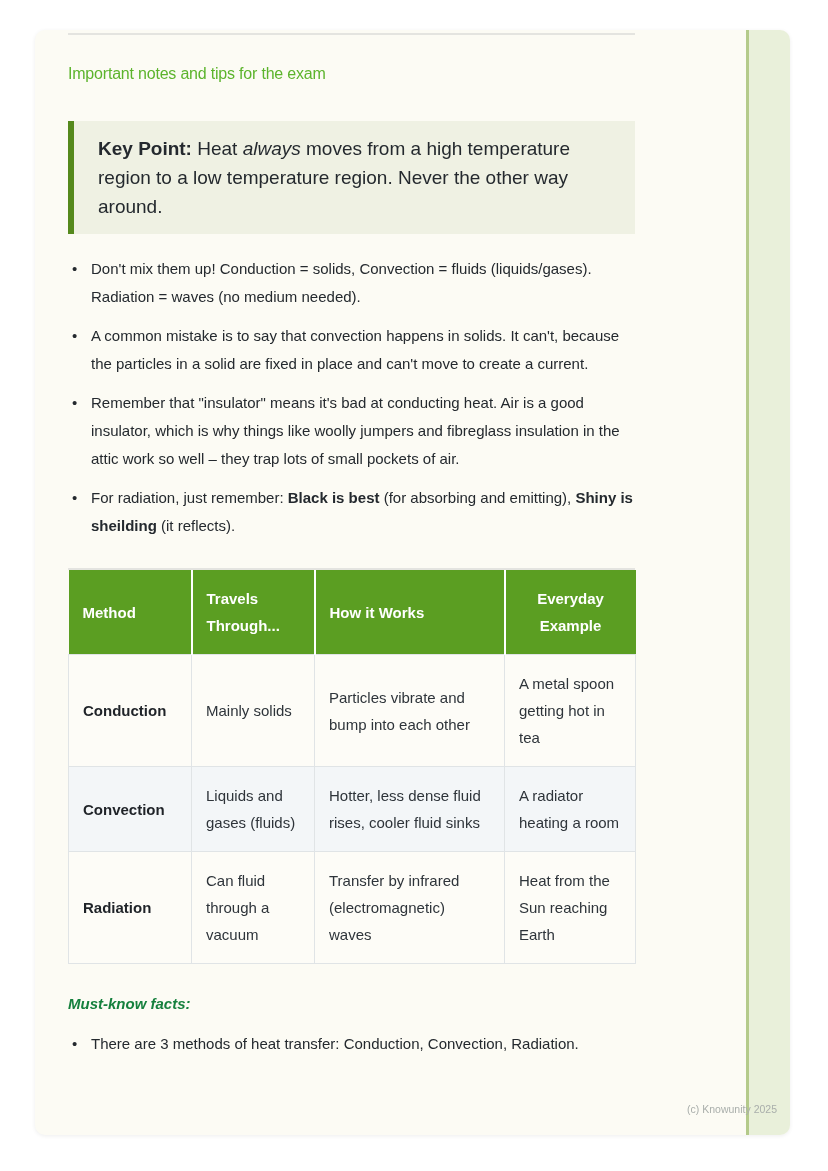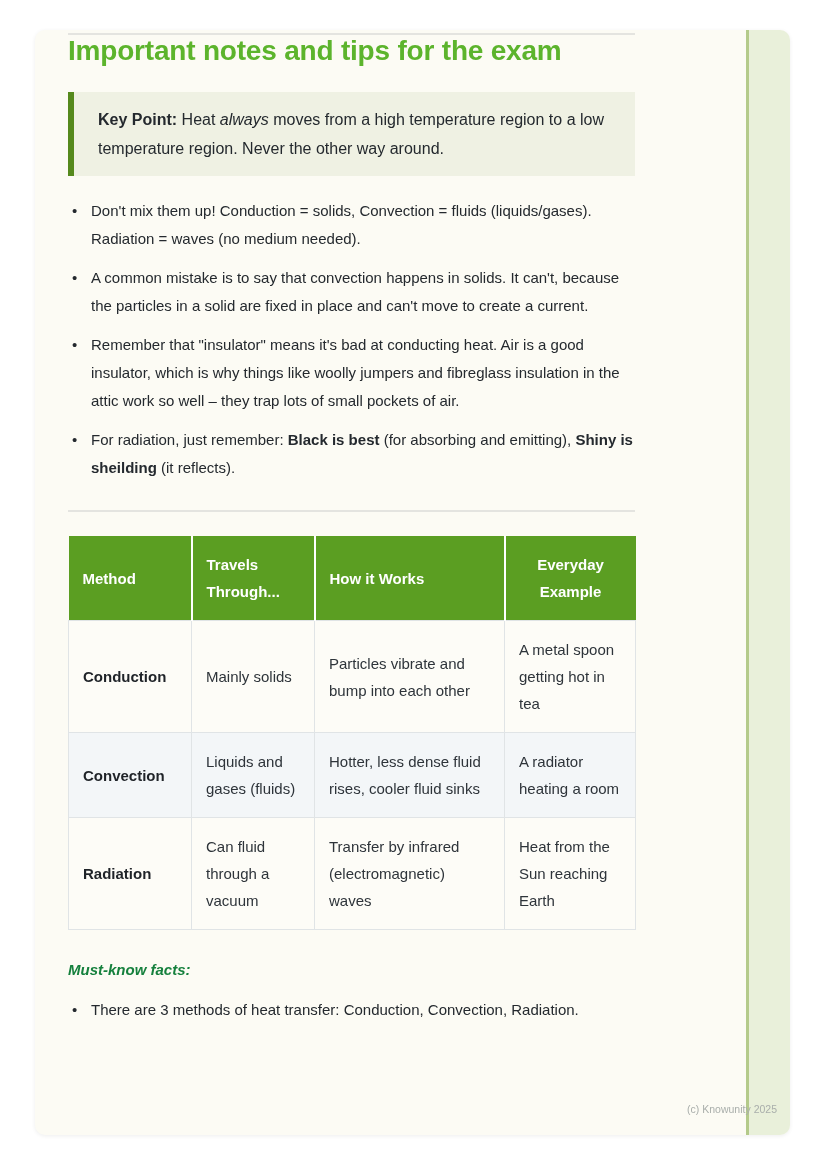--- a/index.html
+++ b/index.html
@@ -48,30 +48,31 @@
     width:567px;
     padding-top:3px;
   }
   hr.divider{
     border:none;
     border-top:2px solid var(--divider);
     margin:0;
   }
   h2.section-title{
     color:var(--accent-green);
-    font-size:28px;
-    font-weight:700;
+    font-size:16px;
+    font-weight:400;
     letter-spacing:-0.2px;
+    margin-top:30px;
   }
   .callout{
-    margin-top:25px;
+    margin-top:38px;
     background:var(--callout-bg);
     border-left:6px solid var(--callout-border);
     padding:13px 22px 13px 24px;
-    font-size:16px;
+    font-size:19px;
     line-height:29px;
   }
   .rich .b{font-weight:700;}
   .rich .i{font-style:italic;}
   ul.bullets{
     list-style:none;
     margin-top:21px;
   }
   ul.bullets li{
     position:relative;
@@ -81,21 +82,20 @@
     margin-bottom:11px;
   }
   ul.bullets li::before{
     content:"\2022";
     position:absolute;
     left:4px;
     font-size:15px;
   }
   hr.mid{margin-top:28px;}
   .summary-table{
-    margin-top:24px;
     width:567px;
     table-layout:fixed;
     border-collapse:collapse;
     font-size:15px;
   }
   .summary-table th{
     background:var(--table-header-green);
     color:#ffffff;
     font-weight:600;
     text-align:left;

